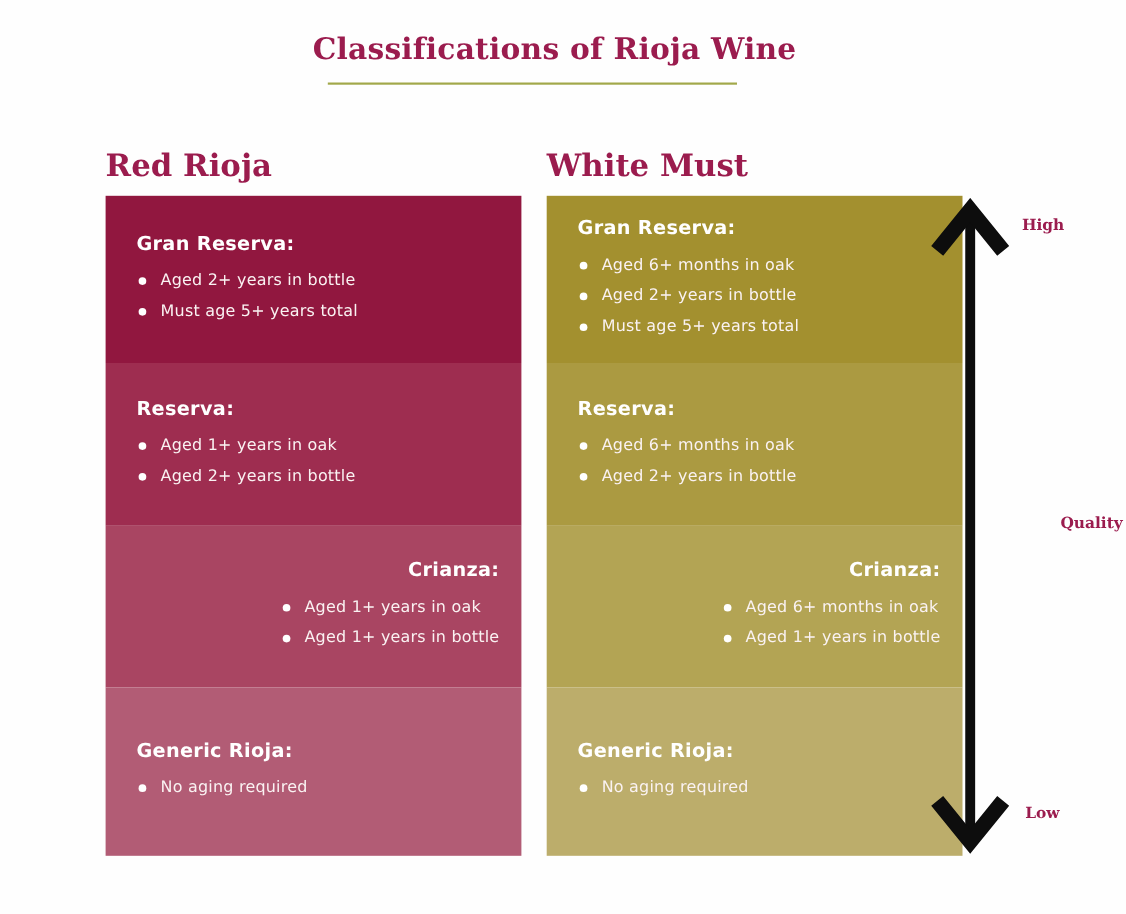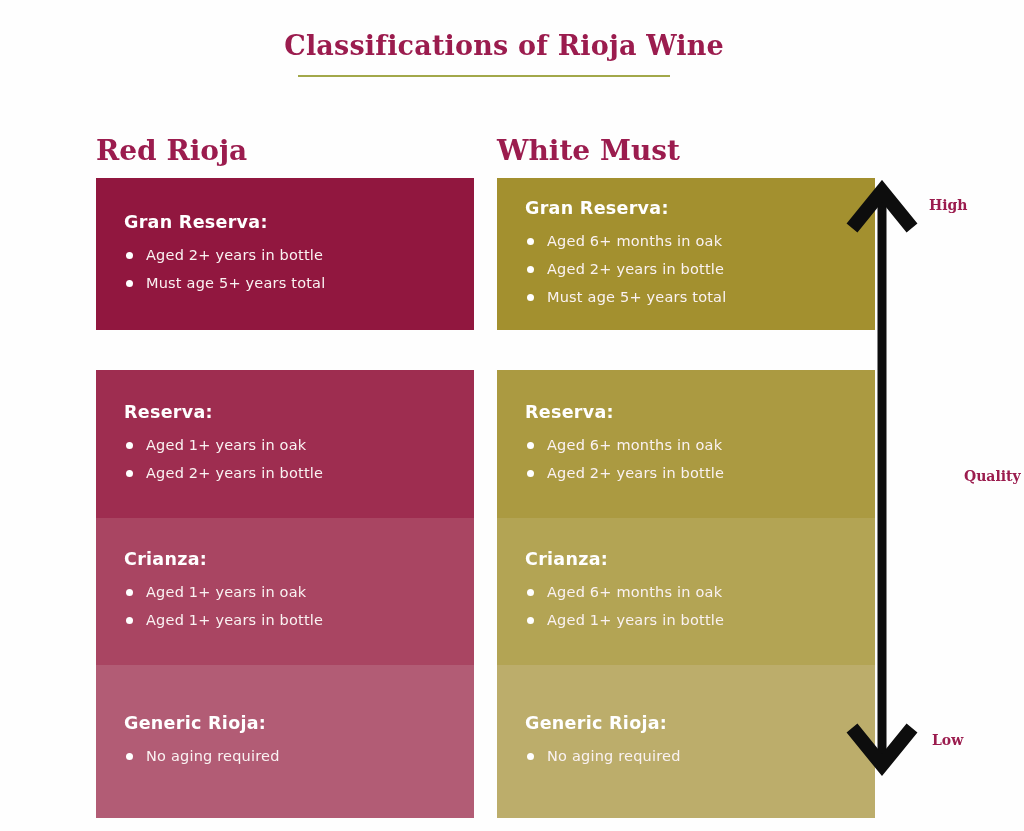--- a/index.html
+++ b/index.html
@@ -29,22 +29,22 @@
   .column { position:absolute; top:178px; width:378px; height:600px; }
   .column.red-col { left:96px; }
   .column.white-col { left:497px; }
 
   .tier {
     box-sizing:border-box; width:100%;
     display:flex; flex-direction:column; justify-content:center;
     padding:10px 20px 10px 28px; color:#ffffff;
   }
   .tier.t1 { height:152px; }
-  .tier.t2 { height:148px;margin-top:40px; }
-  .tier.t3 { height:147px; }
+  .tier.t2 { height:148px; }
+  .tier.t3 { height:147px;align-items:flex-end; }
   .tier.t4 { height:153px; }
 
   .tier h2 {
     margin:0 0 9px 0; font-size:17.5px; font-weight:bold; letter-spacing:0.3px;
     font-family:"DejaVu Sans", sans-serif;
   }
   .tier ul { list-style:none; margin:0; padding:0; }
   .tier li {
     position:relative; padding-left:22px; font-size:14.5px; line-height:28px;
     letter-spacing:0.2px; color:#FAF2F2;

